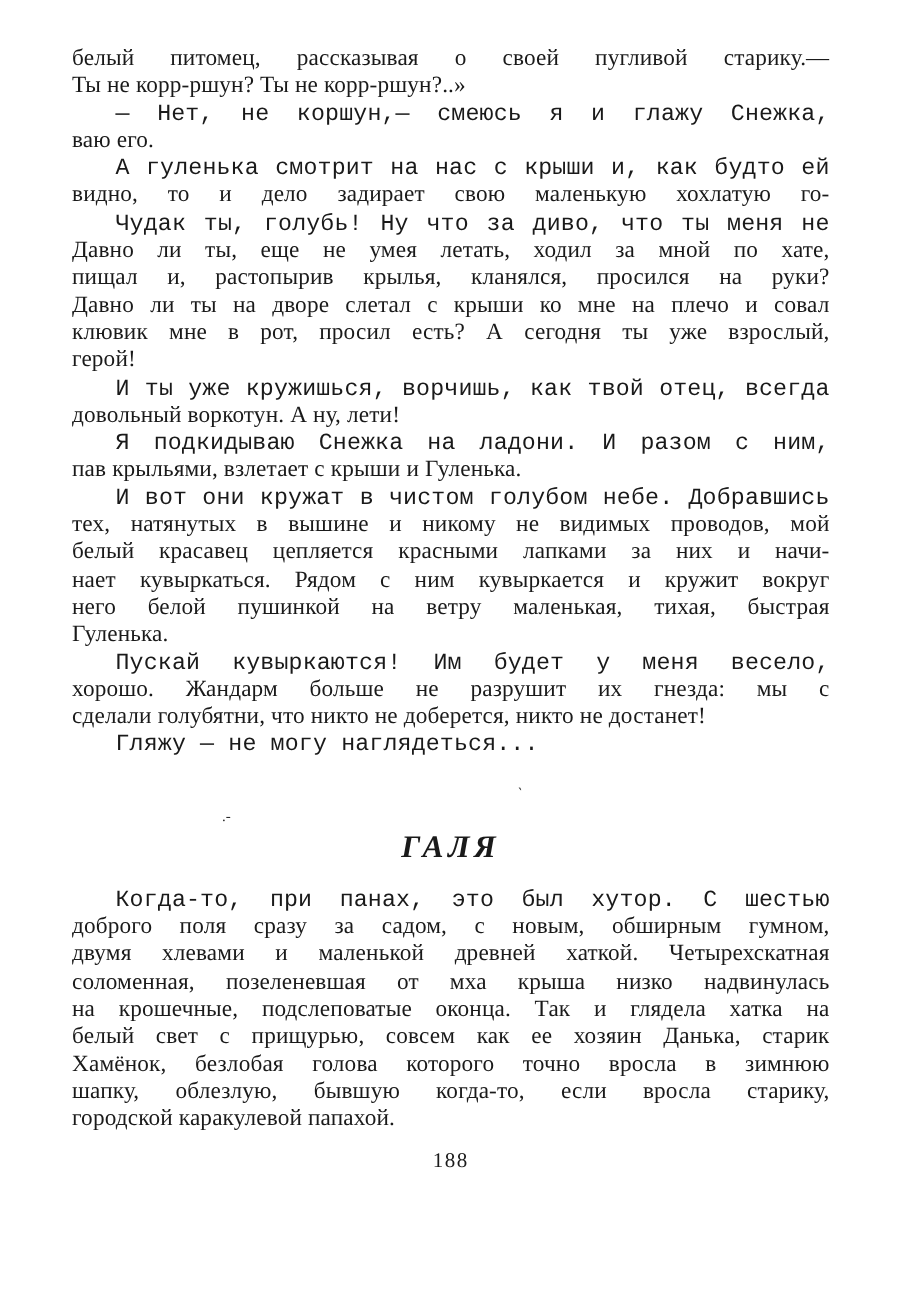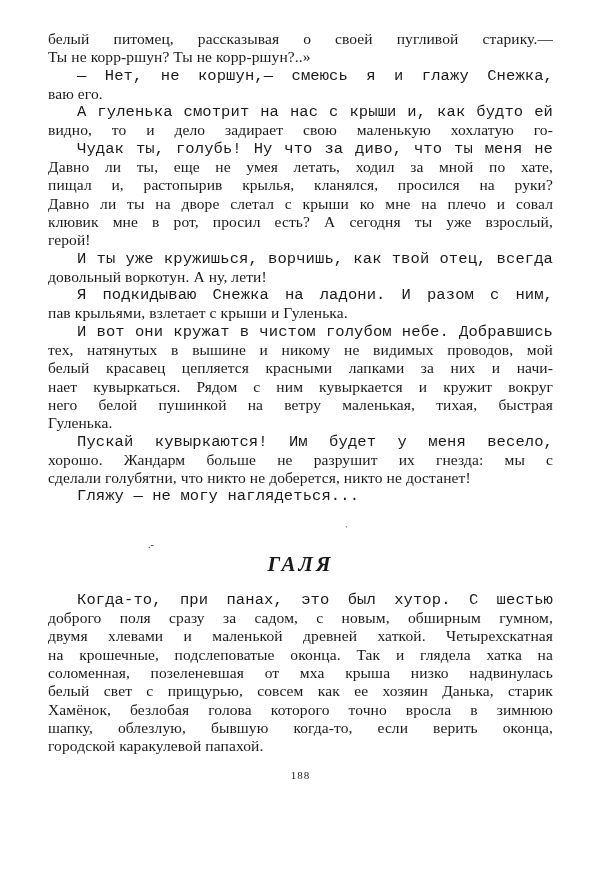--- a/index.html
+++ b/index.html
@@ -66,21 +66,21 @@
     line-height: 22px;
     text-align: center;
     letter-spacing: 3px;
   }
   .title-paragraph-gap {
     height: 16px;
   }
   .page-number {
     margin-top: 11px;
     text-align: center;
-    font-size: 11px;
+    font-size: 14px;
     line-height: 18px;
     letter-spacing: 1px;
   }
   
   .artifact {
     position: absolute;
     color: #2a2a2a;
     font-size: 10px;
     line-height: 10px;
   }
@@ -143,25 +143,25 @@
 
     <div class="story-title">ГАЛЯ</div>
 
     <div class="title-paragraph-gap"></div>
 
     <div id="next-story-paragraphs">
         <div class="paragraph">
           <div class="line indent">Когда-то, при панах, это был хутор. С шестью десятинами</div>
           <div class="line">доброго поля сразу за садом, с новым, обширным гумном,</div>
           <div class="line">двумя хлевами и маленькой древней хаткой. Четырехскатная</div>
+          <div class="line">соломенная, позеленевшая от мха крыша низко надвинулась</div>
           <div class="line">на крошечные, подслеповатые оконца. Так и глядела хатка на</div>
-          <div class="line">соломенная, позеленевшая от мха крыша низко надвинулась</div>
           <div class="line">белый свет с прищурью, совсем как ее хозяин Данька, старик</div>
           <div class="line">Хамёнок, безлобая голова которого точно вросла в зимнюю</div>
-          <div class="line">шапку, облезлую, бывшую когда-то, если верить оконца,</div>
+          <div class="line">шапку, облезлую, бывшую когда-то, если вросла старику,</div>
           <div class="line last">городской каракулевой папахой.</div>
         </div>
       </div>
 
     <div class="page-number">188</div>
   </div>
 
   <span class="artifact artifact-tick">`</span>
   <span class="artifact artifact-speck">.-</span>
 </div>

